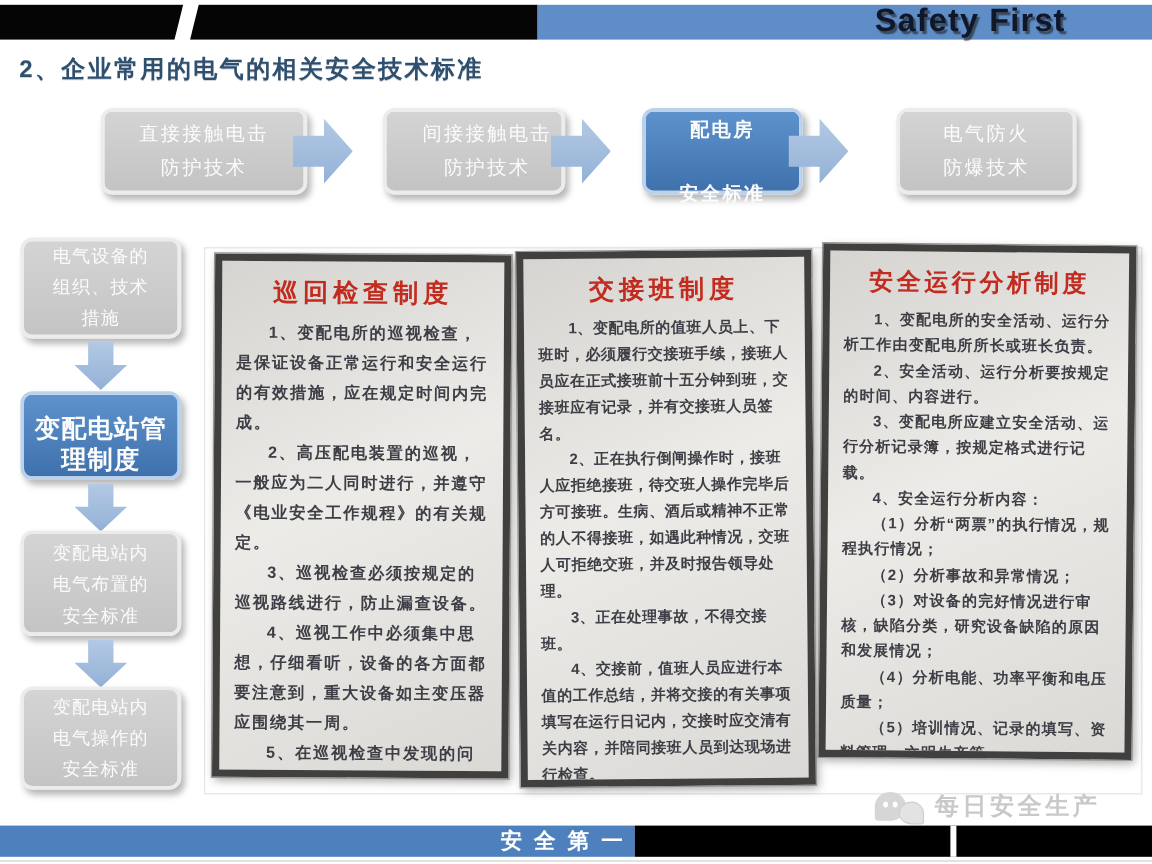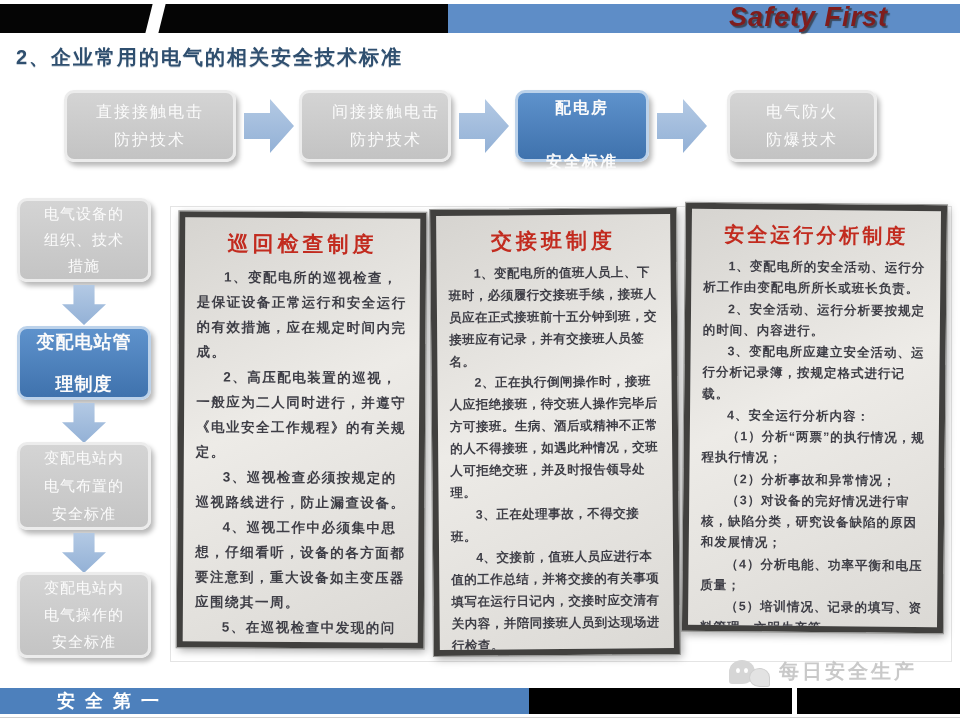--- a/index.html
+++ b/index.html
@@ -6,59 +6,59 @@
   .slide{
     position:relative;width:960px;height:720px;background:#ffffff;
     margin:0 auto;overflow:hidden;
     font-family:"Liberation Sans","DejaVu Sans",sans-serif;
   }
   
   .bar-black{position:absolute;left:0;top:4px;width:448px;height:29px;background:#050505;}
   .bar-gap{position:absolute;left:149px;top:0;width:13px;height:37px;background:#ffffff;transform:skewX(-14deg);}
   .bar-blue{position:absolute;left:448px;top:4px;width:512px;height:29px;background:#5e8dc7;}
   .brand{
-    position:absolute;top:2px;right:72px;font-size:27px;font-weight:bold;font-style:italic;
-    color:#7f1d1d;text-shadow:2px 2px 1px rgba(40,40,40,.65);letter-spacing:1px;
+    position:absolute;top:2px;right:72px;font-size:27px;font-weight:bold;
+    color:#0f172a;text-shadow:2px 2px 1px rgba(40,40,40,.65);letter-spacing:1px;
   }
   
   .page-title{
     position:absolute;left:16px;top:44px;font-size:20px;font-weight:700;
     color:#2f4f6f;letter-spacing:2px;text-shadow:0 1px 0 rgba(47,79,111,.25);
   }
   
   .fbox{
     position:absolute;top:90px;height:72px;border-radius:10px;
     background:linear-gradient(#d4d4d4,#c3c3c3);
     border:3px solid #ececec;box-shadow:3px 4px 5px rgba(0,0,0,.28);
     display:flex;flex-direction:column;justify-content:space-around;align-items:center;
-    color:#fbfbfb;font-size:16px;letter-spacing:2px;box-sizing:border-box;padding:5px 0;
+    color:#fbfbfb;font-size:16px;letter-spacing:2px;box-sizing:border-box;padding:5px 0;margin-left:20px;
   }
   .fbox.active{
     background:linear-gradient(#5e92cc,#3f72ad);
     border:3px solid #bcd2ea;font-weight:bold;gap:33px;
   }
   .f1{left:64px;width:172px;} .f2{left:299px;width:152px;padding-left:22px;}
   .f3{left:515px;width:134px;} .f4{left:727px;width:150px;}
   .arrow-r{
     position:absolute;top:99px;width:50px;height:54px;
     background:linear-gradient(#b3c9e4,#93b1d6);
     clip-path:polygon(0 26%,52% 26%,52% 0,100% 50%,52% 100%,52% 74%,0 74%);
   }
   .a1{left:244px;} .a2{left:459px;} .a3{left:657px;}
   
   .sbox{
     position:absolute;left:17px;width:134px;border-radius:10px;
     background:linear-gradient(#d4d4d4,#c4c4c4);
     border:3px solid #ececec;box-shadow:3px 4px 5px rgba(0,0,0,.28);
-    display:flex;flex-direction:column;justify-content:space-between;align-items:center;
+    display:flex;flex-direction:column;justify-content:flex-end;align-items:center;
     color:#fbfbfb;font-size:15px;line-height:26px;letter-spacing:1px;box-sizing:border-box;
   }
   .sbox.active{
     background:linear-gradient(#5e92cc,#3f72ad);
-    border:3px solid #bcd2ea;font-weight:bold;font-size:18px;
+    border:3px solid #bcd2ea;font-weight:bold;font-size:21px;
   }
   .s1{top:198px;height:84px;} .s2{top:326px;height:74px;}
   .s3{top:442px;height:88px;} .s4{top:572px;height:86px;}
   .arrow-d{
     position:absolute;left:62px;width:44px;height:40px;
     background:linear-gradient(#b3c9e4,#93b1d6);
     clip-path:polygon(26% 0,74% 0,74% 48%,100% 48%,50% 100%,0 48%,26% 48%);
   }
   .d1{top:285px;} .d2{top:403px;} .d3{top:533px;}
   
@@ -98,21 +98,21 @@
   }
   .wm-logo .e1,.wm-logo .e2{position:absolute;width:4px;height:5px;border-radius:50%;background:#fff;top:8px;}
   .wm-logo .e1{left:9px;} .wm-logo .e2{left:17px;}
   .wm-text{
     position:absolute;left:52px;top:0;font-size:20px;font-weight:bold;color:#c9c9c9;
     letter-spacing:3px;text-shadow:1px 1px 0 #ffffff;white-space:nowrap;
   }
   .foot-blue{
     position:absolute;left:0;top:688px;width:529px;height:26px;background:#4d80bc;
     color:#ffffff;font-size:18px;font-weight:bold;letter-spacing:10px;
-    line-height:26px;padding-left:57px;box-sizing:border-box;
+    line-height:26px;padding-left:80px;box-sizing:border-box;text-align:right;
   }
   .foot-black{position:absolute;left:529px;top:688px;width:431px;height:26px;background:#000000;}
   .foot-stripe{position:absolute;left:792px;top:688px;width:5px;height:26px;background:#ffffff;}
   .foot-line{position:absolute;left:0;top:717px;width:960px;height:1px;background:#cfcfcf;}
 </style>
 </head>
 <body>
 
 <div class="slide">
 

